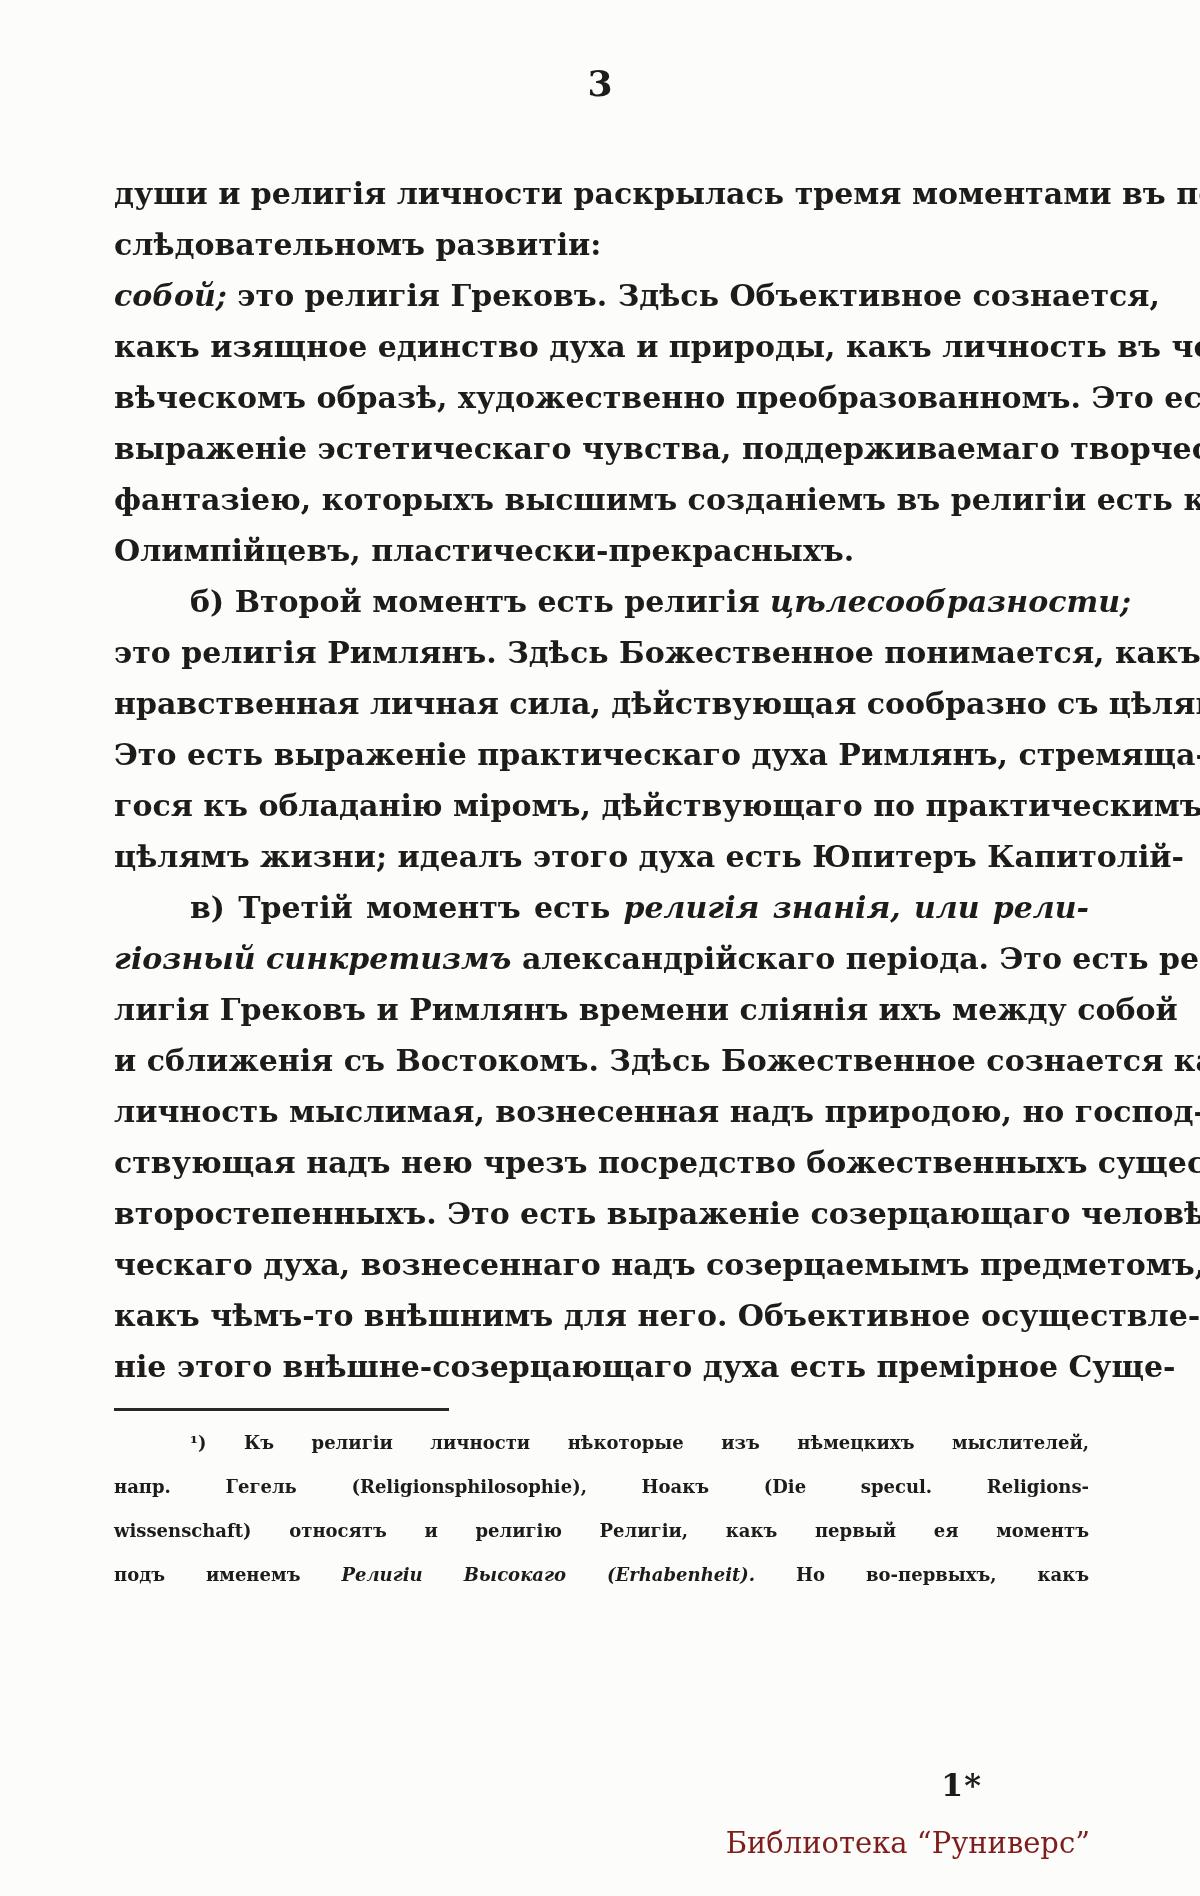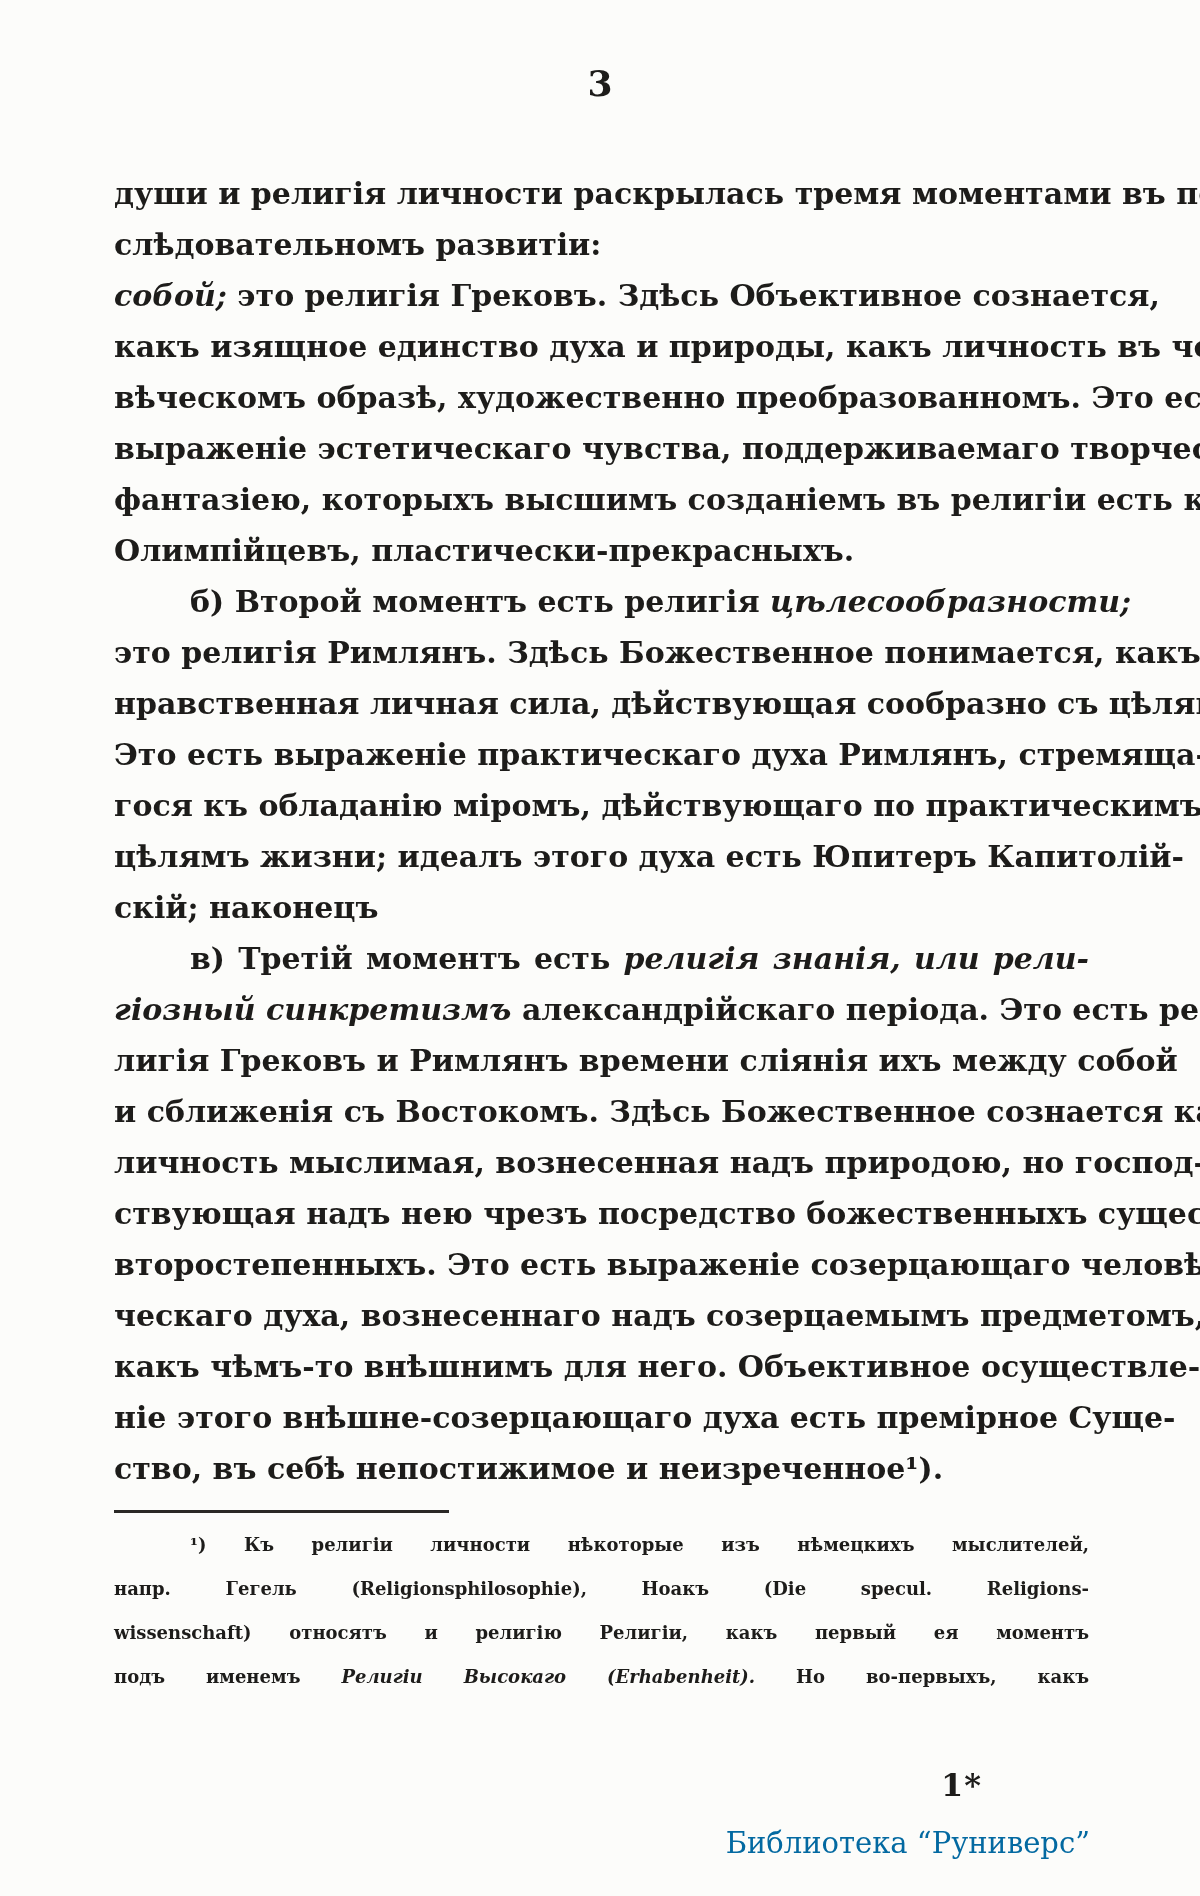--- a/index.html
+++ b/index.html
@@ -50,21 +50,21 @@
     margin:16px 0 10px 0;
   }
   .signature {
     position:absolute; top:1766px; right:218px;
     font-size:32px; font-weight:bold;
     letter-spacing:1px;
   }
   .watermark {
     position:absolute; top:1826px; right:110px;
     font-size:29px;
-    color:#0369a1;
+    color:#7f1d1d;
     font-weight:normal;
     font-family:"DejaVu Serif","Liberation Serif",serif;
   }
 </style>
 </head>
 <body>
 
 <div class="page">
 
   <div class="page-number">3</div>
@@ -79,32 +79,30 @@
         <div class="line"><span>вѣческомъ образѣ, художественно преобразованномъ. Это есть</span></div>
         <div class="line"><span>выраженіе эстетическаго чувства, поддерживаемаго творческою</span></div>
         <div class="line"><span>фантазіею, которыхъ высшимъ созданіемъ въ религіи есть кругъ</span></div>
         <div class="line last"><span>Олимпійцевъ, пластически-прекрасныхъ.</span></div>
         <div class="line indent"><span>б) Второй моментъ есть религія </span><span class="it">цѣлесообразности;</span></div>
         <div class="line"><span>это религія Римлянъ. Здѣсь Божественное понимается, какъ</span></div>
         <div class="line"><span>нравственная личная сила, дѣйствующая сообразно съ цѣлями.</span></div>
         <div class="line"><span>Это есть выраженіе практическаго духа Римлянъ, стремяща-</span></div>
         <div class="line"><span>гося къ обладанію міромъ, дѣйствующаго по практическимъ</span></div>
         <div class="line"><span>цѣлямъ жизни; идеалъ этого духа есть Юпитеръ Капитолій-</span></div>
-        <div class="line last"><span>скій; наконецъ</span></div>
         <div class="line indent"><span>в) Третій моментъ есть </span><span class="it">религія знанія, или рели-</span></div>
         <div class="line"><span class="it">гіозный синкретизмъ</span><span> александрійскаго періода. Это есть ре-</span></div>
         <div class="line"><span>лигія Грековъ и Римлянъ времени сліянія ихъ между собой</span></div>
         <div class="line"><span>и сближенія съ Востокомъ. Здѣсь Божественное сознается какъ</span></div>
         <div class="line"><span>личность мыслимая, вознесенная надъ природою, но господ-</span></div>
         <div class="line"><span>ствующая надъ нею чрезъ посредство божественныхъ существъ</span></div>
         <div class="line"><span>второстепенныхъ. Это есть выраженіе созерцающаго человѣ-</span></div>
         <div class="line"><span>ческаго духа, вознесеннаго надъ созерцаемымъ предметомъ,</span></div>
         <div class="line"><span>какъ чѣмъ-то внѣшнимъ для него. Объективное осуществле-</span></div>
         <div class="line"><span>ніе этого внѣшне-созерцающаго духа есть премірное Суще-</span></div>
-        <div class="line last"><span>ство, въ себѣ непостижимое и неизреченное¹).</span></div>
       </div>
 
     <hr class="footnote-rule">
 
     <div class="footnote">
         <div class="line indent"><span>¹) Къ религіи личности нѣкоторые изъ нѣмецкихъ мыслителей,</span></div>
         <div class="line"><span>напр. Гегель (Religionsphilosophie), Ноакъ (Die specul. Religions-</span></div>
         <div class="line"><span>wissenschaft) относятъ и религію Религіи, какъ первый ея моментъ</span></div>
         <div class="line"><span>подъ именемъ </span><span class="it">Религіи Высокаго (Erhabenheit).</span><span> Но во-первыхъ, какъ</span></div>
       </div>

